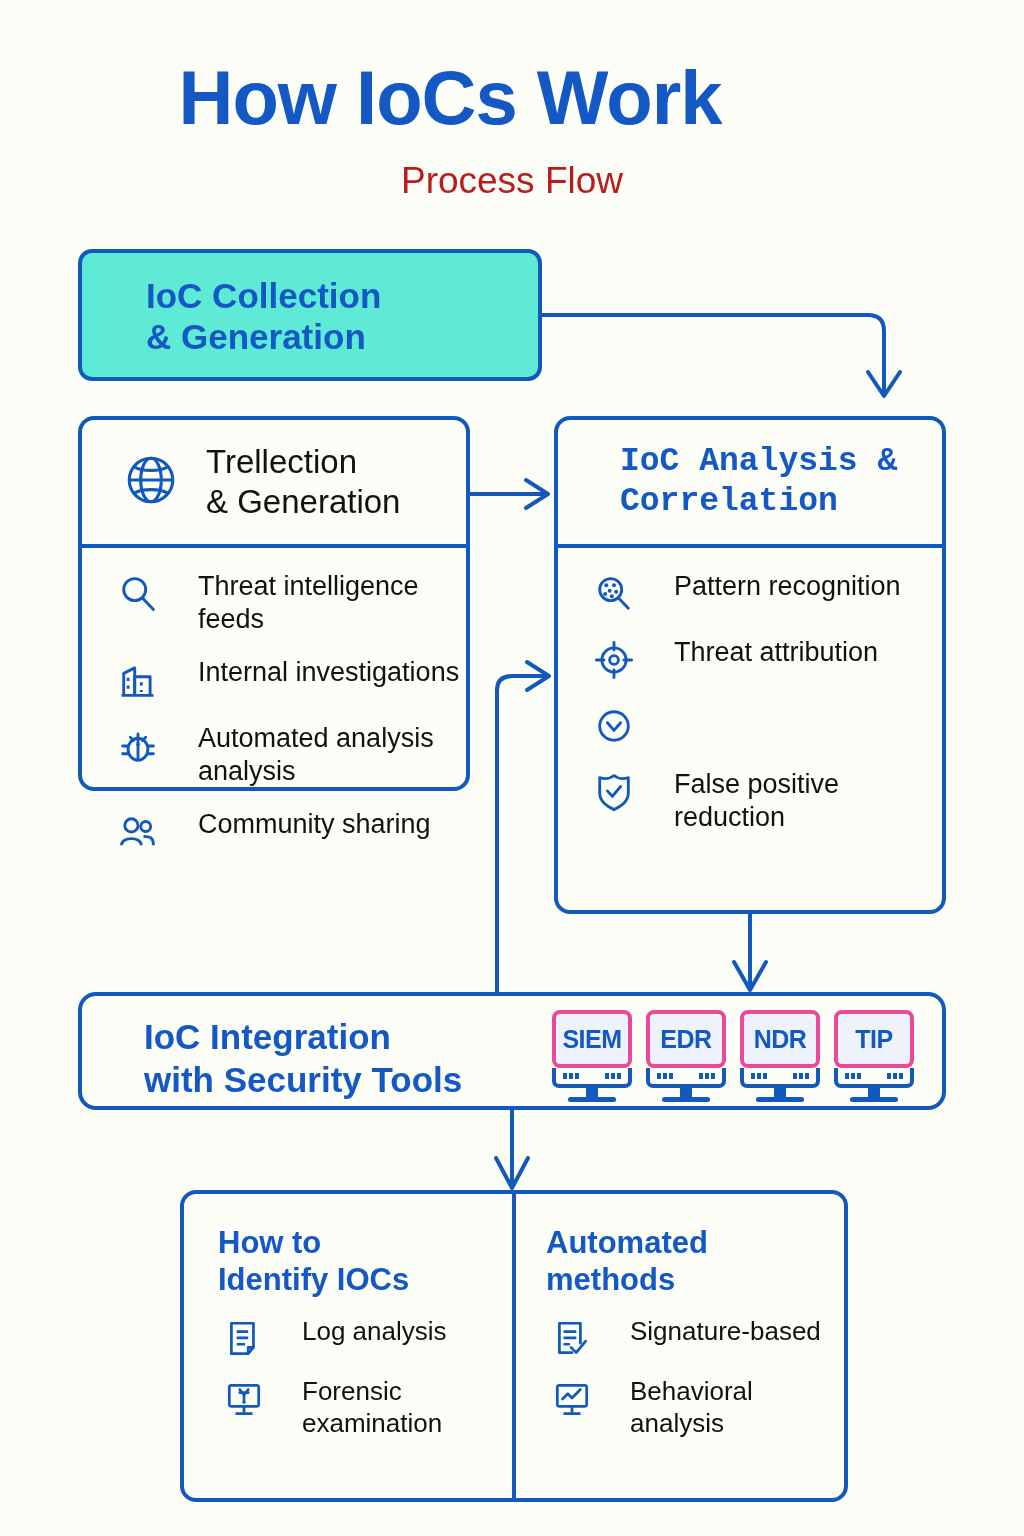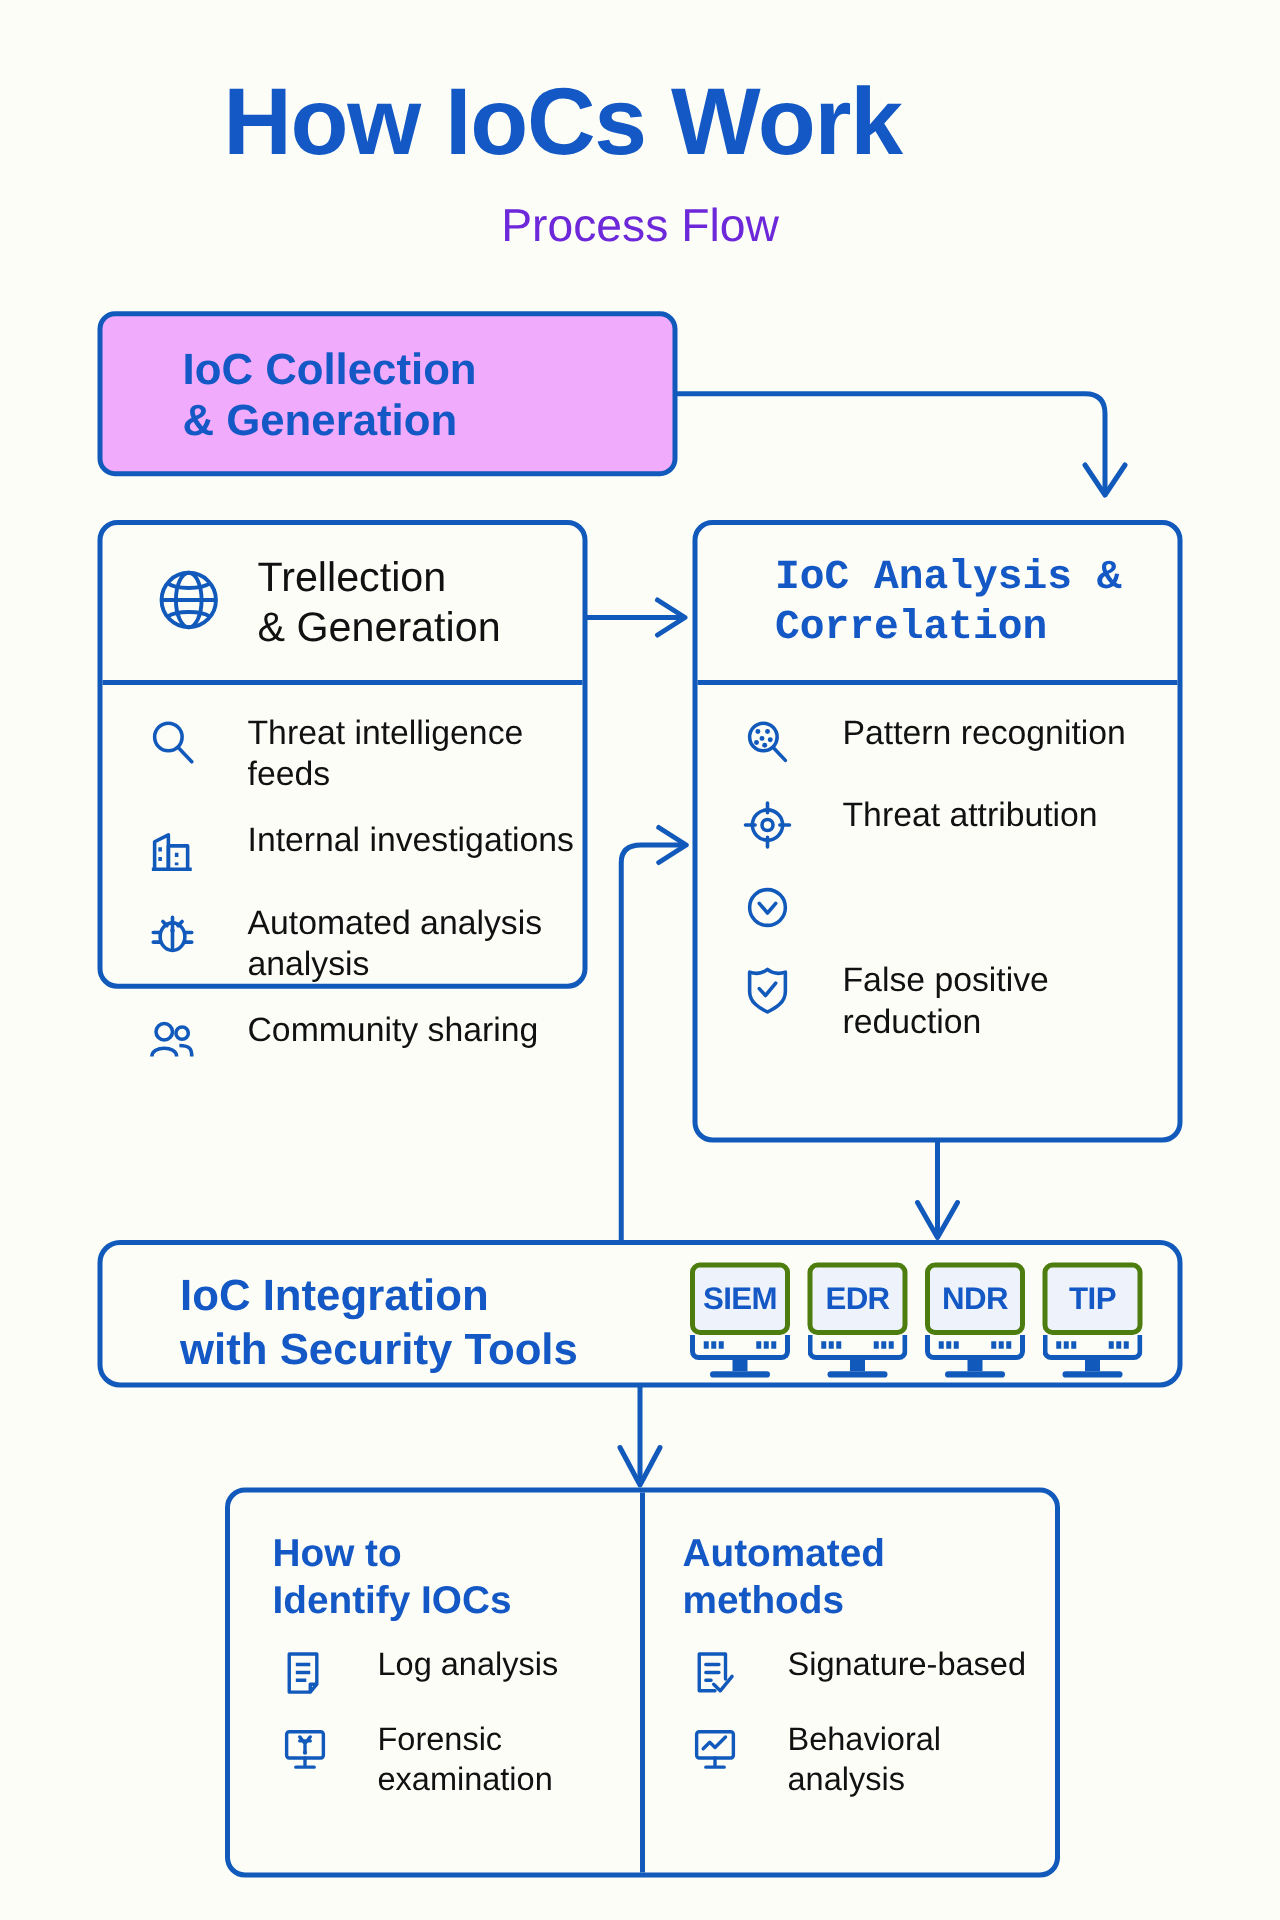--- a/index.html
+++ b/index.html
@@ -14,32 +14,32 @@
   .stage{position:absolute;inset:0;}
 
   
   .title{
     position:absolute;left:0;top:60px;width:900px;text-align:center;
     font-size:76px;font-weight:bold;color:#1358c4;letter-spacing:-1px;
     line-height:1;
   }
   .subtitle{
     position:absolute;left:0;top:160px;width:1024px;text-align:center;
-    font-size:37px;color:#6d28d9;font-weight:400;
+    font-size:37px;color:#b91c1c;font-weight:400;
   }
 
   
   .box{
     position:absolute;
     border:4px solid #1159ba;
     border-radius:16px;
     box-sizing:border-box;
     background:transparent;
   }
-  .box.tinted{background:#f0abfc;}
+  .box.tinted{background:#5eead4;}
 
   .boxhead-blue{
     color:#1358c4;font-weight:bold;line-height:1.18;
   }
 
   
   #collection-box{left:78px;top:249px;width:464px;height:132px;border-radius:14px;}
   #collection-box .boxhead-blue{
     position:absolute;left:64px;top:22px;font-size:35px;
   }
@@ -76,21 +76,21 @@
   
   #integration-bar{left:78px;top:992px;width:868px;height:118px;border-radius:18px;padding-left:24px;}
   #integration-bar .bartext{
     position:absolute;left:62px;top:20px;font-size:35px;line-height:1.22;
   }
   .tools{position:absolute;right:28px;top:14px;display:flex;gap:14px;}
 
   
   .monitor{width:80px;}
   .mon-screen{
-    width:80px;height:58px;border:4px solid #4d7c0f;border-radius:8px;
+    width:80px;height:58px;border:4px solid #ec4899;border-radius:8px;
     background:#eef3fb;box-sizing:border-box;
     display:flex;align-items:center;justify-content:center;
     font-size:25px;font-weight:bold;color:#1358c4;letter-spacing:-0.5px;
   }
   .mon-base{
     width:80px;height:20px;border:4px solid #1159ba;border-top:none;
     border-radius:0 0 7px 7px;box-sizing:border-box;background:#fdfdf7;
     display:flex;align-items:center;justify-content:space-between;padding:0 7px;
   }
   .mdots{display:flex;gap:2px;}

